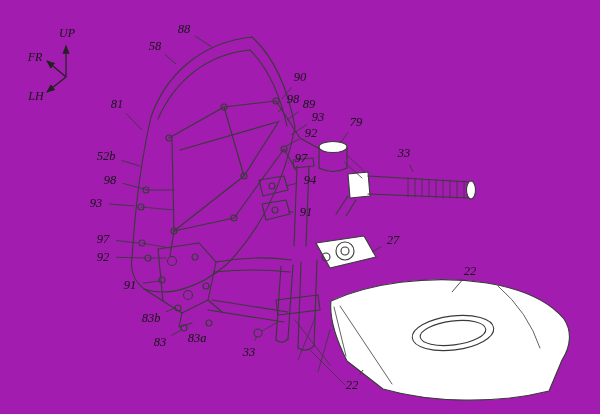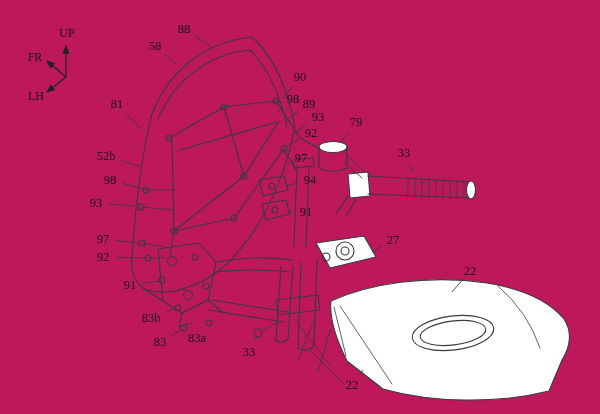--- a/index.html
+++ b/index.html
@@ -17,21 +17,21 @@
     font-family:"Liberation Serif", serif;
     font-size:12.5px;
     text-anchor:middle;
     dominant-baseline:central;
   }
   .ax-label{font-size:12px;}
 </style>
 </head>
 <body>
 
-<div class="stage" style="background: #be185d;">
+<div class="stage" style="background: #a21caf; font-style: italic;">
   <svg id="fig" viewBox="0 0 600 414" width="600" height="414" style="--line: #3a3a3a; --label: #141414;">
     <defs>
       <marker id="arrowhead" markerWidth="9" markerHeight="8" refX="6.5" refY="3" orient="auto">
         <path d="M0,0 L7.5,3 L0,6 Z" fill="#222"></path>
       </marker>
     </defs>
 
     <g stroke="#222" stroke-width="1.2">
       <line x1="66" y1="77" x2="66" y2="46" marker-end="url(#arrowhead)"></line>
       <line x1="66" y1="77" x2="47" y2="61" marker-end="url(#arrowhead)"></line>

